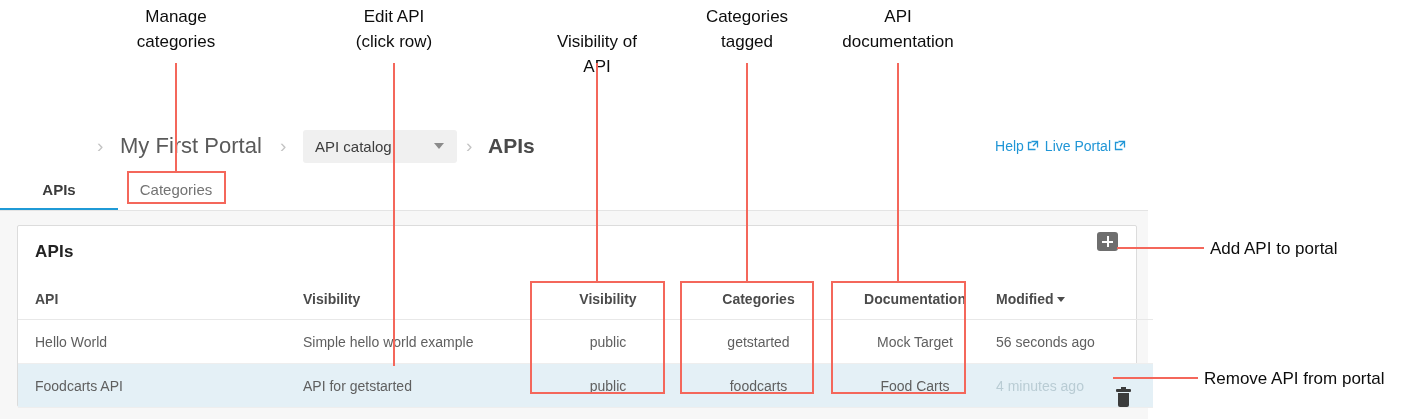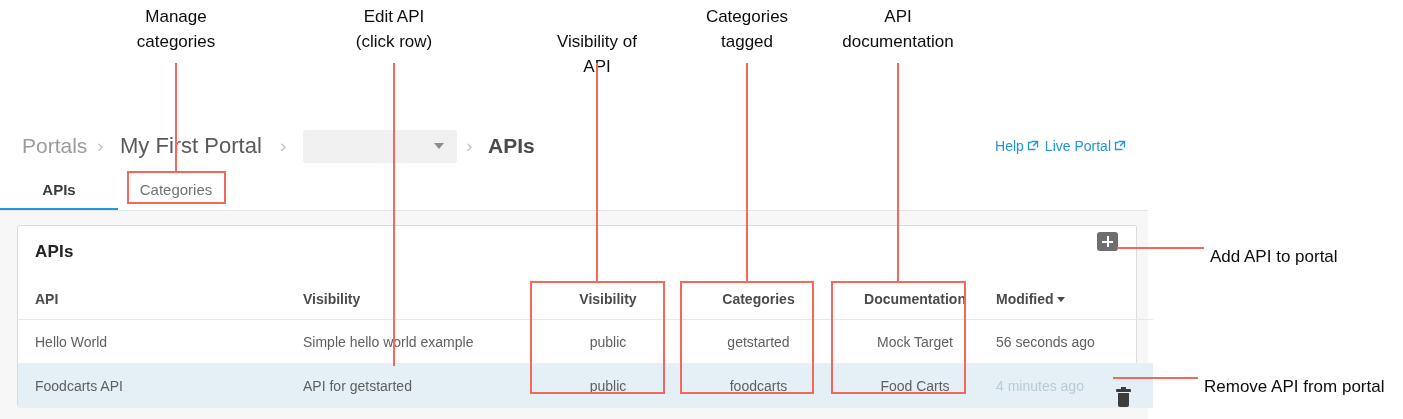--- a/index.html
+++ b/index.html
@@ -97,38 +97,38 @@
   .trash .lid{position:absolute;left:0;top:0;width:15px;height:3px;background:#3c3c3c;border-radius:1px;}
   .trash .handle{position:absolute;left:5px;top:-2px;width:5px;height:3px;background:#3c3c3c;}
   .trash .body{position:absolute;left:2px;top:4px;width:11px;height:14px;background:#3c3c3c;border-radius:0 0 2px 2px;}
   .rowwrap{position:relative;}
 
   
   .ann-text{
     position:absolute;font-size:17px;color:#0d0d0d;line-height:25px;
     text-align:center;white-space:pre-line;
   }
-  .ann-text.left-align{text-align:left;white-space:nowrap;margin-top:8px;}
+  .ann-text.left-align{text-align:left;white-space:nowrap;}
   .ann-line{position:absolute;background:#f4675b;}
   .ann-box{position:absolute;border:2px solid #f4675b;box-sizing:border-box;}
 </style>
 </head>
 <body>
 
 <div id="app">
 
   <div id="content-bg"></div>
 
   <div id="breadcrumb">
-    <span class="crumb crumb-portals">Portals</span>
     <span class="crumb sep sep1">›</span>
     <span class="crumb crumb-portal">My First Portal</span>
     <span class="crumb sep sep2">›</span>
 
     <div id="catalog-pill">
+      <span class="pill-label">API catalog</span>
       <span class="pill-caret"></span>
     </div>
 
     <span class="crumb sep sep3">›</span>
     <span class="crumb crumb-apis">APIs</span>
   </div>
 
   <div id="header-links">
     <a href="#"><span>Help</span></a><span class="ext-ico"><svg width="12" height="12" viewBox="0 0 12 12">
           <path d="M4.5 1.5h6v6" stroke="#2196d6" stroke-width="1.3" fill="none"></path>

